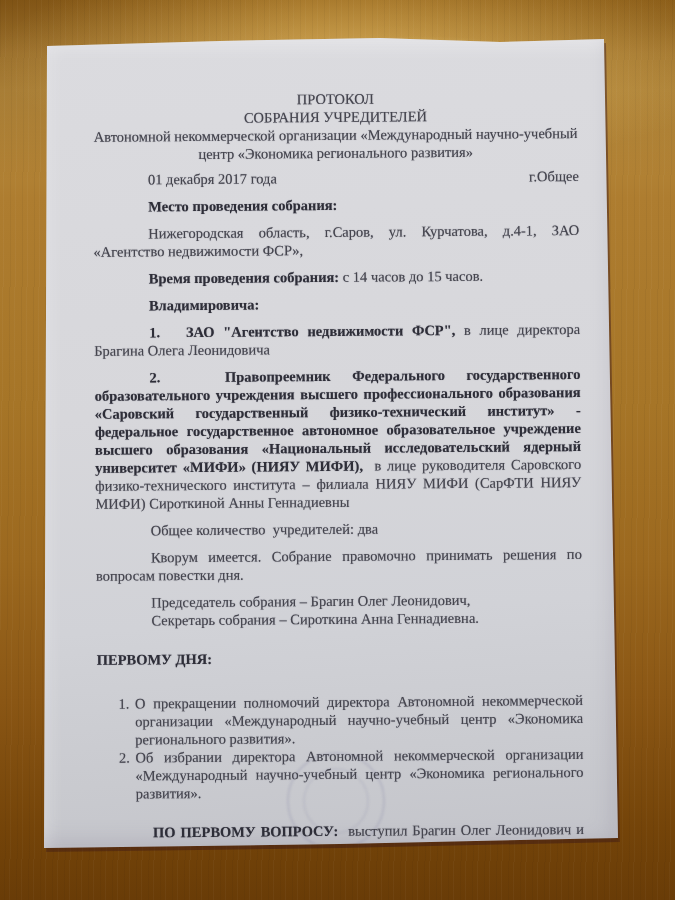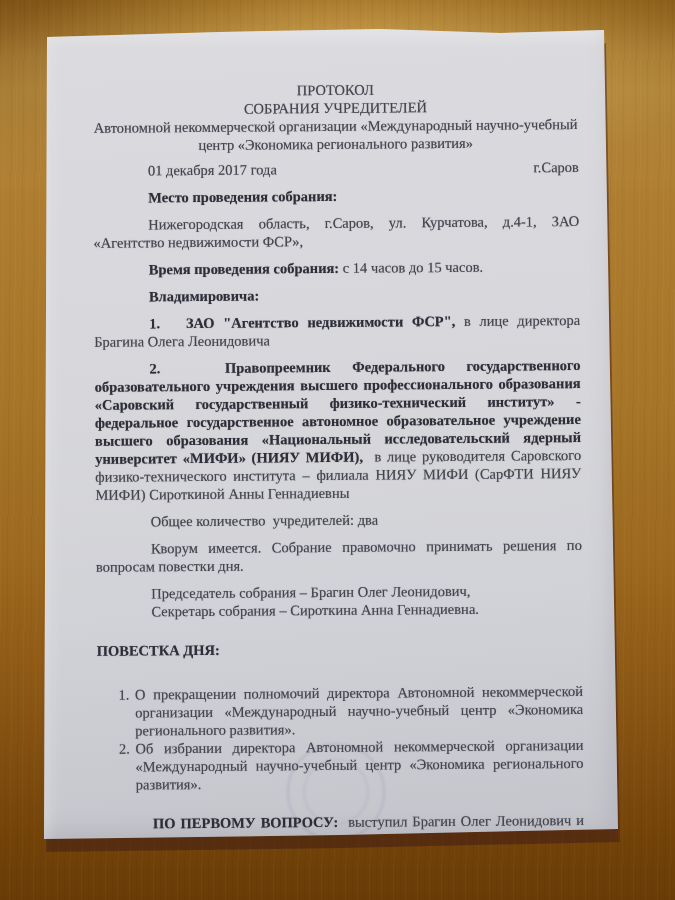--- a/index.html
+++ b/index.html
@@ -21,21 +21,21 @@
       rgba(255,255,255,0.04) 5px 6px, rgba(0,0,0,0) 6px 12px);
     opacity:.8;
   }
 
   .paper-shadow{
     position:absolute;left:42px;top:40px;width:580px;height:816px;
     background:rgba(55,20,25,0.45);filter:blur(4px);
     clip-path:polygon(7px 10px,180px 5px,340px 2px,460px 6px,564px 3px,578px 802px,300px 808px,4px 812px);
   }
   .paper{
-    position:absolute;left:40px;top:27px;width:580px;height:816px;
+    position:absolute;left:40px;top:36px;width:580px;height:816px;
     clip-path:polygon(7px 10px,180px 5px,340px 2px,460px 6px,564px 3px,578px 802px,300px 808px,4px 812px);
     background:linear-gradient(176deg,#dbdbdf 0%,#d7d7db 45%,#d1d2d7 70%,#c9cacf 88%,#c3c4ca 100%);
     box-shadow:inset -8px -10px 22px rgba(110,100,125,0.20), inset 6px 8px 18px rgba(255,255,255,0.45);
   }
 
   .page-content{
     position:absolute;left:0;top:0;width:580px;height:816px;box-sizing:border-box;
     padding:56px 42px 0 52px;
     transform:rotate(-0.45deg);transform-origin:30px 30px;
     font-size:14.5px;line-height:18px;color:#45454e;
@@ -76,21 +76,21 @@
 
     <div class="page-content">
 
       <div class="tc">ПРОТОКОЛ</div>
       <div class="tc">СОБРАНИЯ УЧРЕДИТЕЛЕЙ</div>
       <div class="tc">Автономной некоммерческой организации «Международный научно-учебный</div>
       <div class="tc">центр «Экономика регионального развития»</div>
 
       <div class="date-row">
         <span class="d">01 декабря 2017 года</span>
-        <span>г.Саров</span>
+        <span>г.Общее</span>
       </div>
 
       <p class="label"><b>Место проведения собрания:</b></p>
 
       <p>Нижегородская область, г.Саров, ул. Курчатова, д.4-1, ЗАО «Агентство недвижимости ФСР»,</p>
 
       <p class="pair"><b>Время проведения собрания:</b><span> с 14 часов до 15 часов.</span></p>
 
       <p class="label"><b>Владимировича:</b></p>
 
@@ -98,21 +98,21 @@
 
       <p><b>2.&nbsp;&nbsp;&nbsp;Правопреемник Федерального государственного образовательного учреждения высшего профессионального образования «Саровский государственный физико-технический институт» - федеральное государственное автономное образовательное учреждение высшего образования «Национальный исследовательский ядерный университет «МИФИ» (НИЯУ МИФИ),</b><span>&nbsp; в лице руководителя Саровского физико-технического института – филиала НИЯУ МИФИ (СарФТИ НИЯУ МИФИ) Сироткиной Анны Геннадиевны</span></p>
 
       <p>Общее количество&nbsp; учредителей: два</p>
 
       <p>Кворум имеется. Собрание правомочно принимать решения по вопросам повестки дня.</p>
 
       <p>Председатель собрания – Брагин Олег Леонидович,</p>
       <p style="margin-top:0">Секретарь собрания – Сироткина Анна Геннадиевна.</p>
 
-      <p class="agenda-head"><b>ПОВЕСТКА ДНЯ:</b></p>
+      <p class="agenda-head"><b>ПЕРВОМУ ДНЯ:</b></p>
 
       <ol class="agenda">
         <li>О прекращении полномочий директора Автономной некоммерческой организации «Международный научно-учебный центр «Экономика регионального развития».</li>
         <li>Об избрании директора Автономной некоммерческой организации «Международный научно-учебный центр «Экономика регионального развития».</li>
       </ol>
 
       <p class="q1"><b>ПО ПЕРВОМУ ВОПРОСУ:</b><span>&nbsp; выступил Брагин Олег Леонидович и предложил прекратить полномочия директора Автономной некоммерческой организации «Международный научно-учебный центр «Экономика регионального развития» Размыслова Вячеслава Владимировича с 01 декабря 2017 года в связи&nbsp; с принятием уполномоченным органом юридического лица решения о прекращении трудового договора и в связи окончанием срока полномочий.</span></p>
 
     </div>
   </div>

